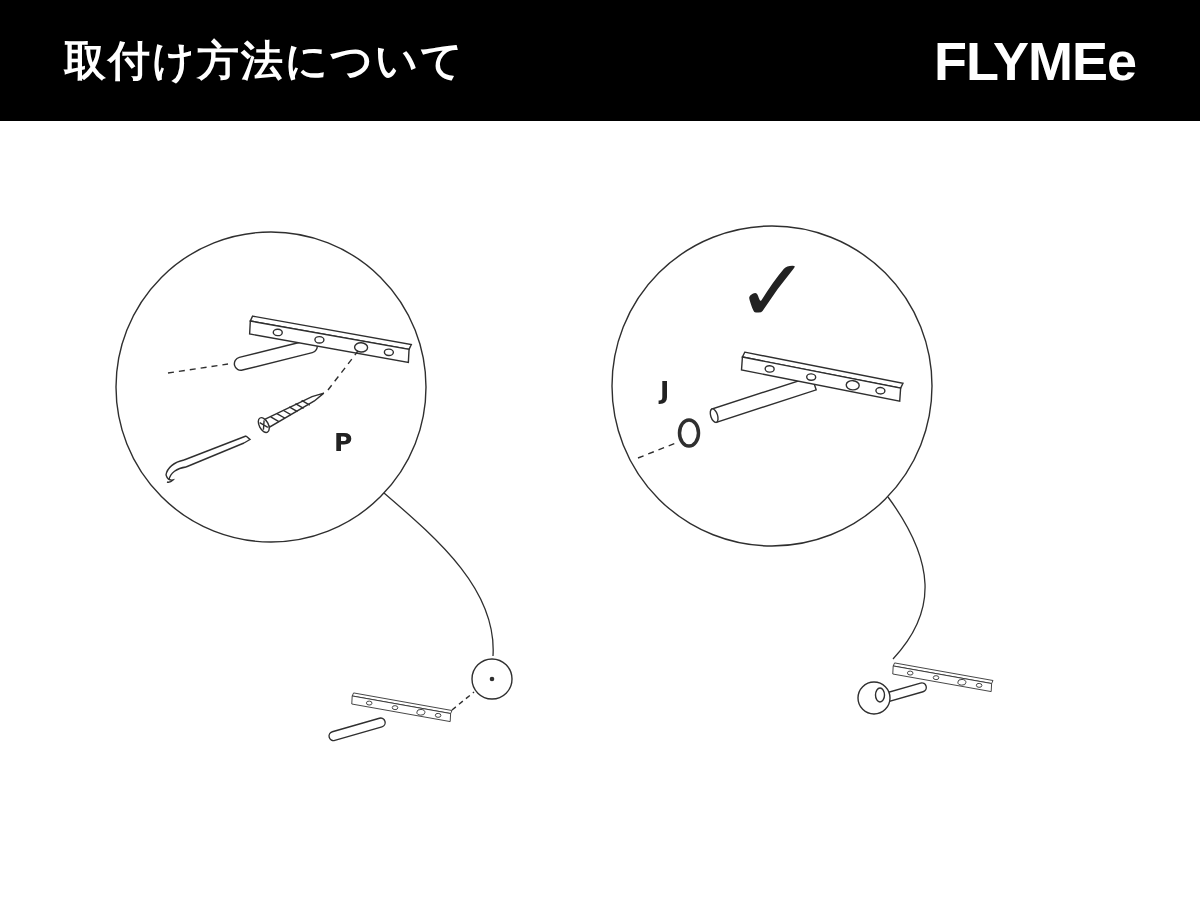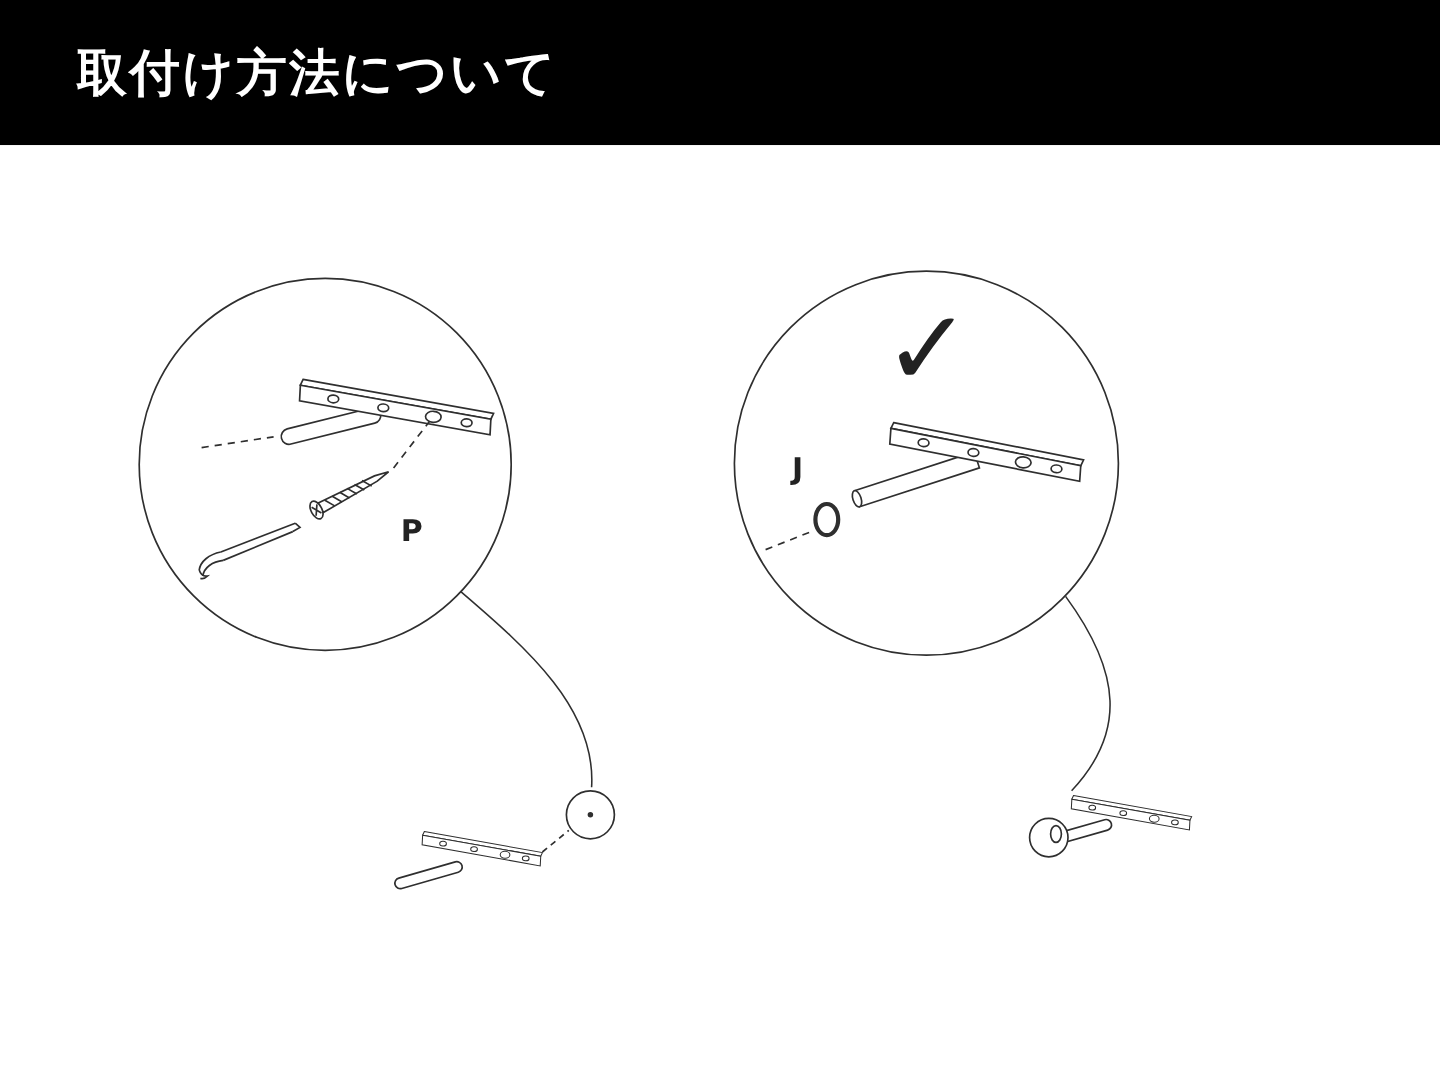--- a/index.html
+++ b/index.html
@@ -54,20 +54,21 @@
   .part-label { font-size: 25px; font-weight: 700; fill: #222222; }
   .check-glyph { font-size: 88px; fill: #222222; }
 </style>
 </head>
 <body>
 
 <div class="page">
 
   <header class="top-bar">
     <h1 class="page-title">取付け方法について</h1>
+    <div class="brand-logo">FLYMEe</div>
   </header>
 
   <main class="diagram-area">
     <svg width="1200" height="779" viewBox="0 0 1200 779">
 
       <defs>
         <g id="bracket" fill="#ffffff" stroke="#2f2f2f" stroke-width="1.4">
           <path d="M2,3 L162,23 L160,28 L0,8 Z"></path>
           <path d="M0,8 L160,28 L160,41 L0,21 Z"></path>
           <ellipse cx="28" cy="18" rx="4.5" ry="3.2"></ellipse>

